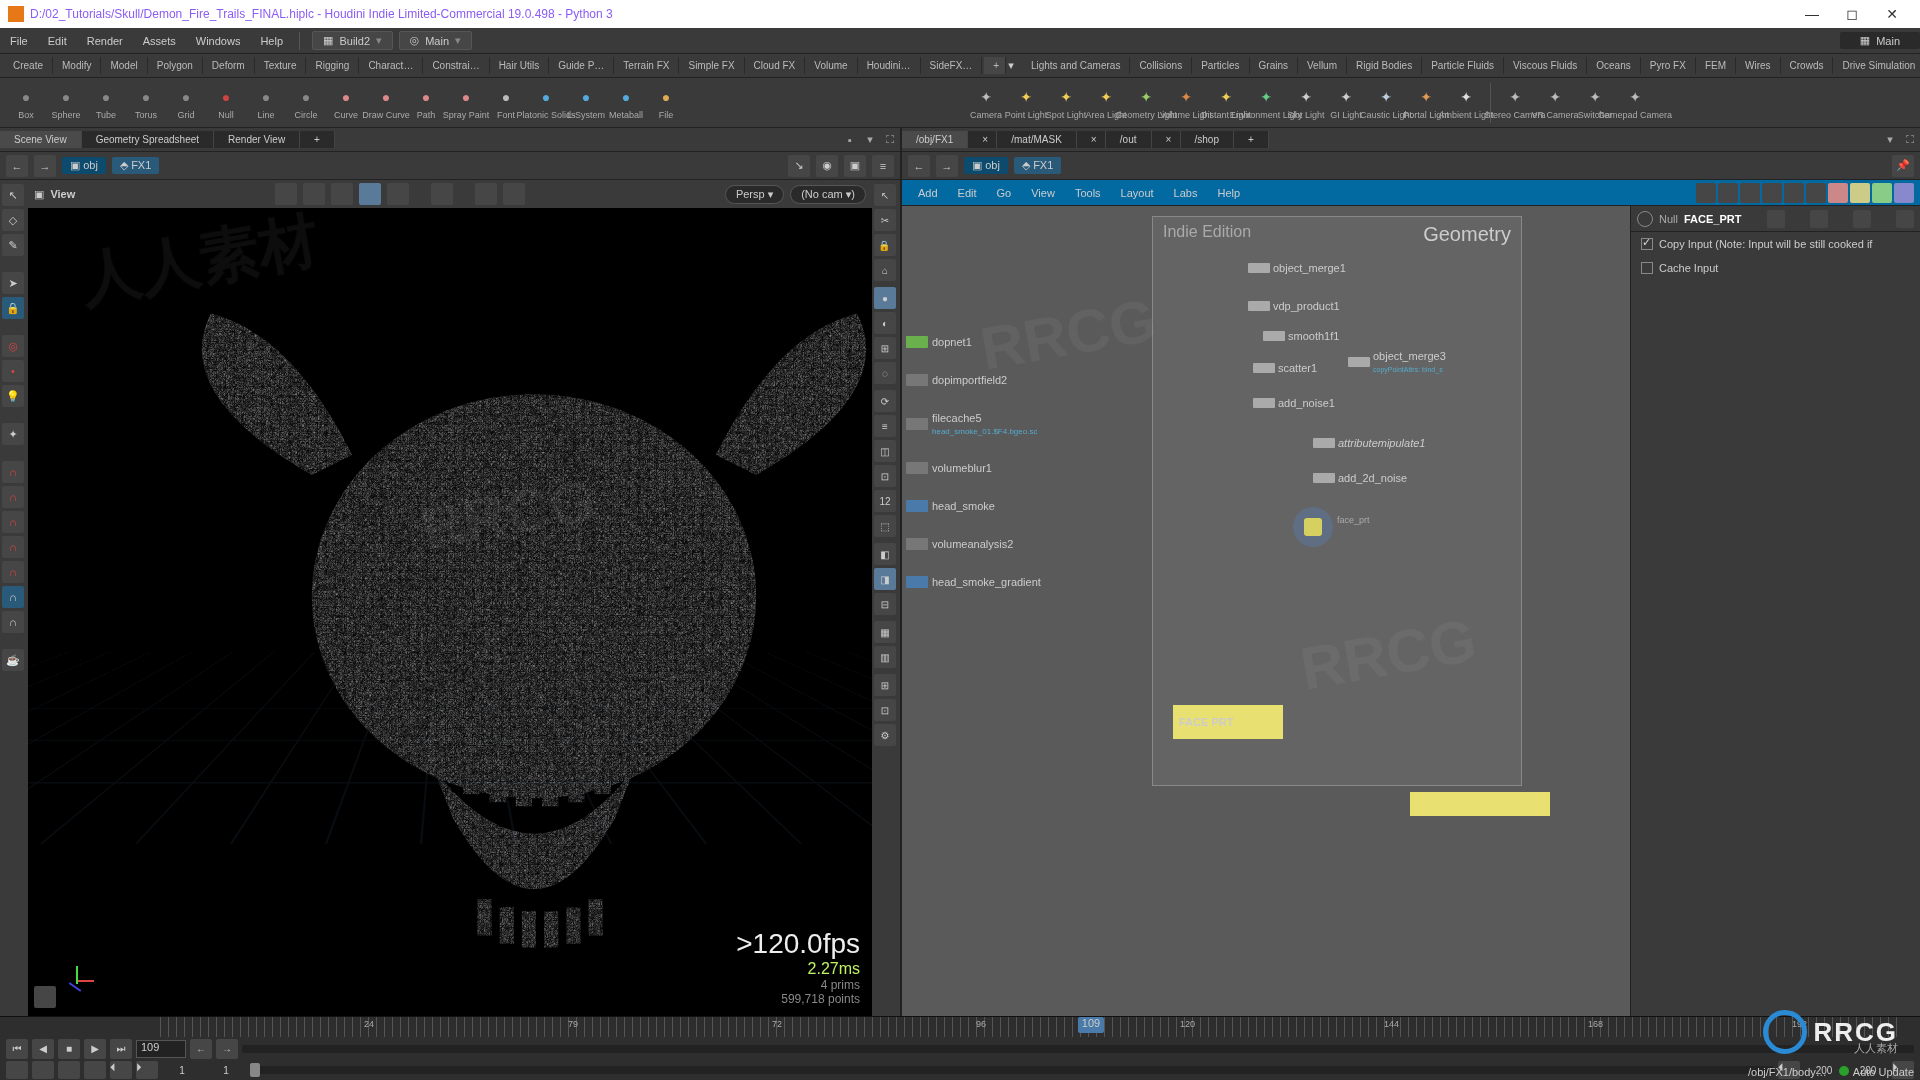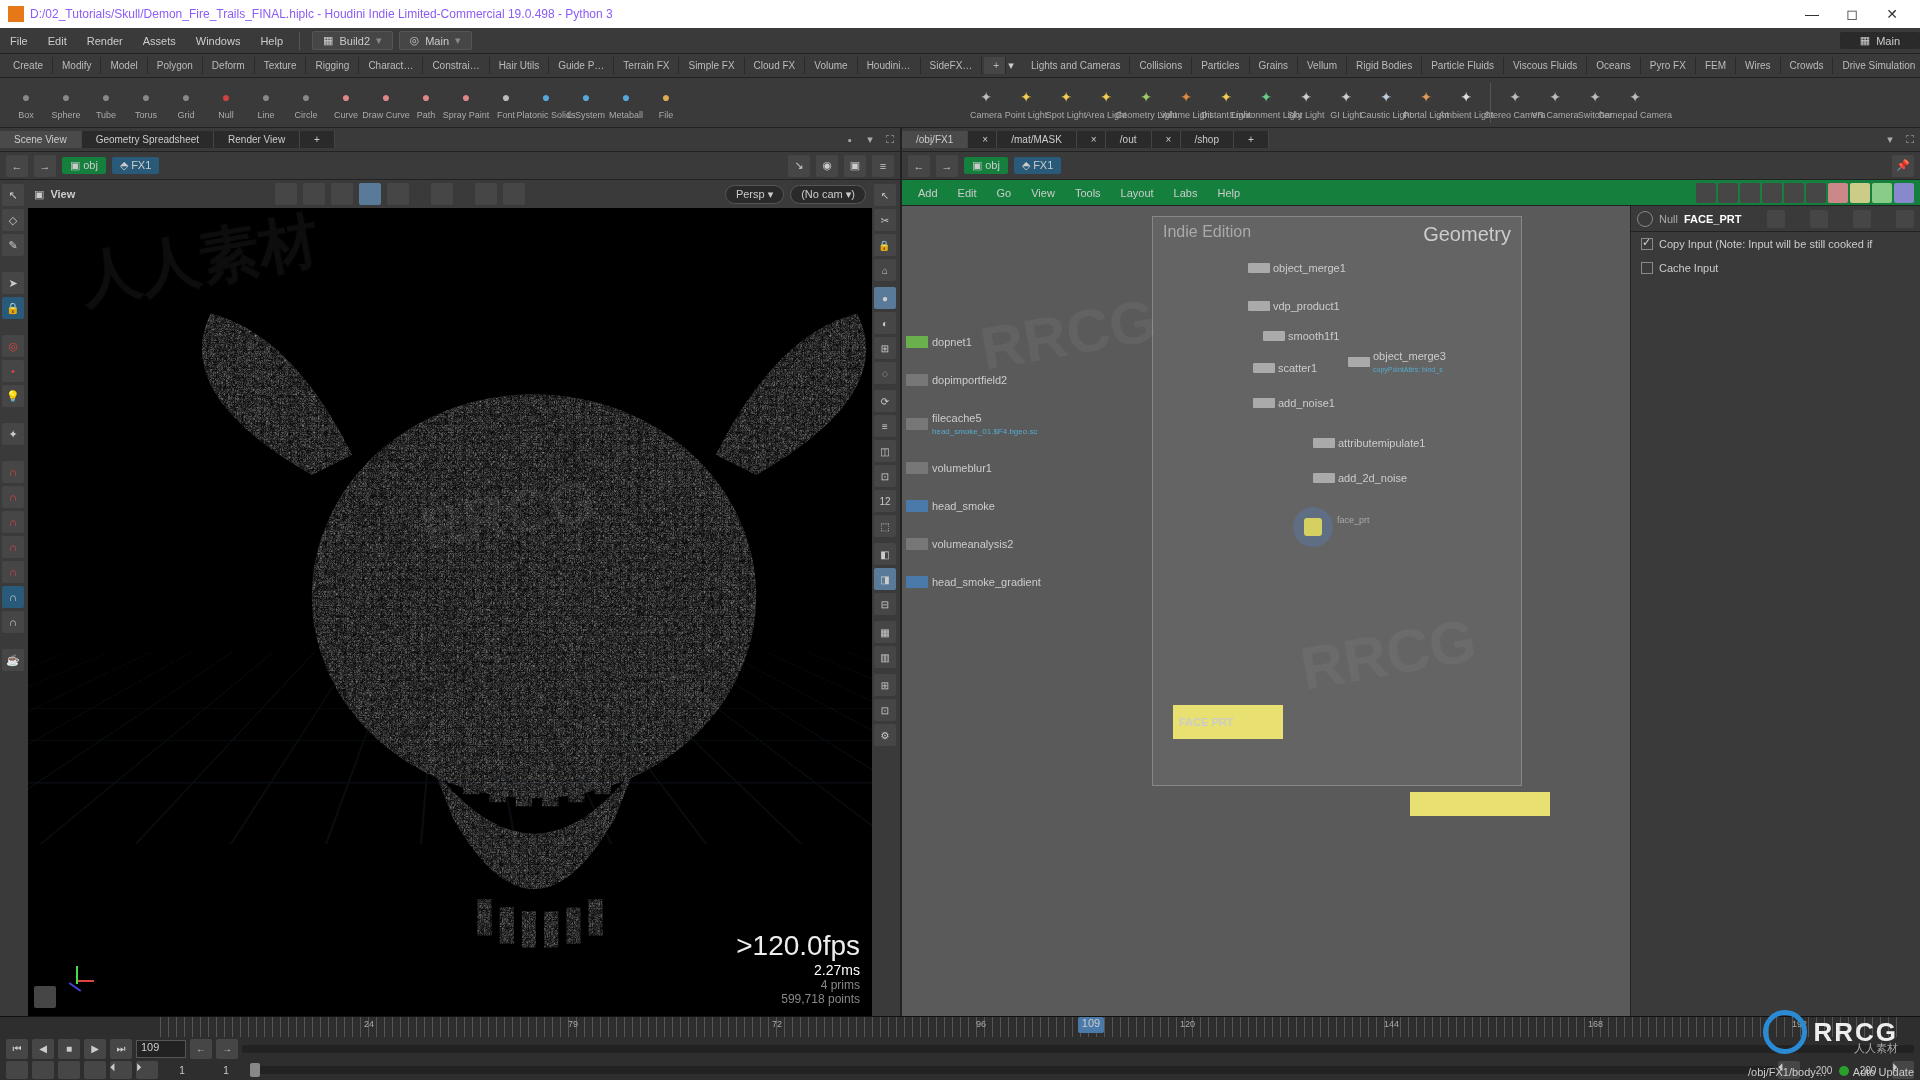--- a/index.html
+++ b/index.html
@@ -30,21 +30,21 @@
 
 .panetabs{height:24px;background:#3a3a3a;display:flex;align-items:center;border-bottom:1px solid #222}
 .panetabs .ptab{padding:3px 14px;background:#2a2a2a;border-right:1px solid #444;font-size:10px}
 .panetabs .ptab.active{background:#4a4a4a}
 .panetabs .spacer{flex:1}
 .panetabs .ibtn{width:20px;height:20px;display:flex;align-items:center;justify-content:center;color:#aaa}
 
 .pathrow{height:28px;background:#3a3a3a;display:flex;align-items:center;border-bottom:1px solid #222;padding:0 6px;gap:6px}
 .pathrow .btn{width:22px;height:22px;display:flex;align-items:center;justify-content:center;background:#464646;border-radius:2px}
 .pathrow .crumb{padding:2px 8px;background:#464646;border-radius:2px;font-size:10px}
-.pathrow .crumb.obj{background:#15803d}
+.pathrow .crumb.obj{background:#0c4a6e}
 .pathrow .crumb.fx{background:#2a5a7a}
 
 .mainarea{display:flex;height:calc(100% - 28px - 26px - 24px - 50px - 64px)}
 .leftpane{width:902px;display:flex;flex-direction:column;border-right:2px solid #222}
 .rightpane{flex:1;display:flex;flex-direction:column}
 
 .viewport-wrap{flex:1;display:flex}
 .ltoolbar{width:28px;background:#3a3a3a;display:flex;flex-direction:column;gap:3px;padding:4px 2px}
 .ltoolbar .tb{width:22px;height:22px;background:#464646;border-radius:2px;display:flex;align-items:center;justify-content:center;font-size:11px}
 .ltoolbar .tb.sel{background:#2a5a7a}
@@ -54,29 +54,29 @@
 
 .viewport{flex:1;background:#000;position:relative;display:flex;flex-direction:column}
 .vheader{height:28px;background:#3a3a3a;display:flex;align-items:center;padding:0 6px;gap:6px}
 .vheader .vb{width:22px;height:22px;background:#464646;border-radius:2px}
 .vheader .pill2{padding:2px 10px;background:#2a2a2a;border:1px solid #555;border-radius:10px;font-size:10px;display:flex;align-items:center;gap:4px}
 .vcanvas{flex:1;position:relative;background:#000;overflow:hidden}
 .skull{position:absolute;left:10%;top:8%;width:75%;height:85%;opacity:0.95}
 .grid{position:absolute;left:0;right:0;top:55%;height:30%;background:repeating-linear-gradient(90deg,transparent 0 40px,#1a2a3a 40px 41px),repeating-linear-gradient(0deg,transparent 0 40px,#1a2a3a 40px 41px);opacity:0.3;transform:perspective(400px) rotateX(70deg);transform-origin:top}
 .vstats{position:absolute;right:12px;bottom:10px;text-align:right;font-family:monospace}
 .vstats .fps{font-size:28px;color:#eee;font-weight:300}
-.vstats .ms{font-size:14px;color:#ffffff}
+.vstats .ms{font-size:16px;color:#bef264}
 .vstats .prims{font-size:12px;color:#888}
 .axis{position:absolute;left:40px;bottom:20px;width:30px;height:30px}
 .axis .x{position:absolute;width:18px;height:2px;background:#d44;left:8px;top:14px}
 .axis .y{position:absolute;width:2px;height:18px;background:#4d4;left:8px;top:0}
 .axis .z{position:absolute;width:14px;height:2px;background:#44d;left:0;top:20px;transform:rotate(35deg)}
 .snap{position:absolute;left:6px;bottom:8px;width:22px;height:22px;background:#464646;border-radius:2px}
 
-.netmenu{height:26px;background:#15803d;display:flex;align-items:center;padding:0 6px;border-bottom:1px solid #222}
+.netmenu{height:26px;background:#0369a1;display:flex;align-items:center;padding:0 6px;border-bottom:1px solid #222}
 .netmenu .m{padding:0 10px}
 .netmenu .spacer{flex:1}
 .netmenu .ib{width:20px;height:20px;margin-left:2px;background:#464646;border-radius:2px}
 
 .network{flex:1;background:#5a5a5a;position:relative;display:flex}
 .netcanvas{flex:1;position:relative}
 .minimap{position:absolute;right:0;top:0;width:370px;height:570px;background:rgba(120,120,120,0.35);border:1px solid #888}
 .minimap .label-geo{position:absolute;right:10px;top:6px;font-size:20px;color:#ccc}
 .minimap .label-ie{position:absolute;left:10px;top:6px;font-size:16px;color:#aaa}
 .minimap .node{position:absolute;font-size:8px;display:flex;align-items:center;gap:3px}
@@ -613,21 +613,21 @@
                 <span>object_merge3<br><span style="color:#5ac;font-size:7px">copyPointAttrs: bind_s</span></span>
               </div>
               <div class="node" style="left: 100px; top: 145px;">
                 <div class="chip"></div>
                 <span>scatter1</span>
               </div>
               <div class="node" style="left: 100px; top: 180px;">
                 <div class="chip"></div>
                 <span>add_noise1</span>
               </div>
-              <div class="node" style="left: 160px; top: 220px;">
+              <div class="node" style="left: 160px; top: 220px; font-style: italic;">
                 <div class="chip"></div>
                 <span>attributemipulate1</span>
               </div>
               <div class="node" style="left: 160px; top: 255px;">
                 <div class="chip"></div>
                 <span>add_2d_noise</span>
               </div>
             </div>
           <div class="ring" style="left:140px;top:290px">
               <div class="inner"></div>

